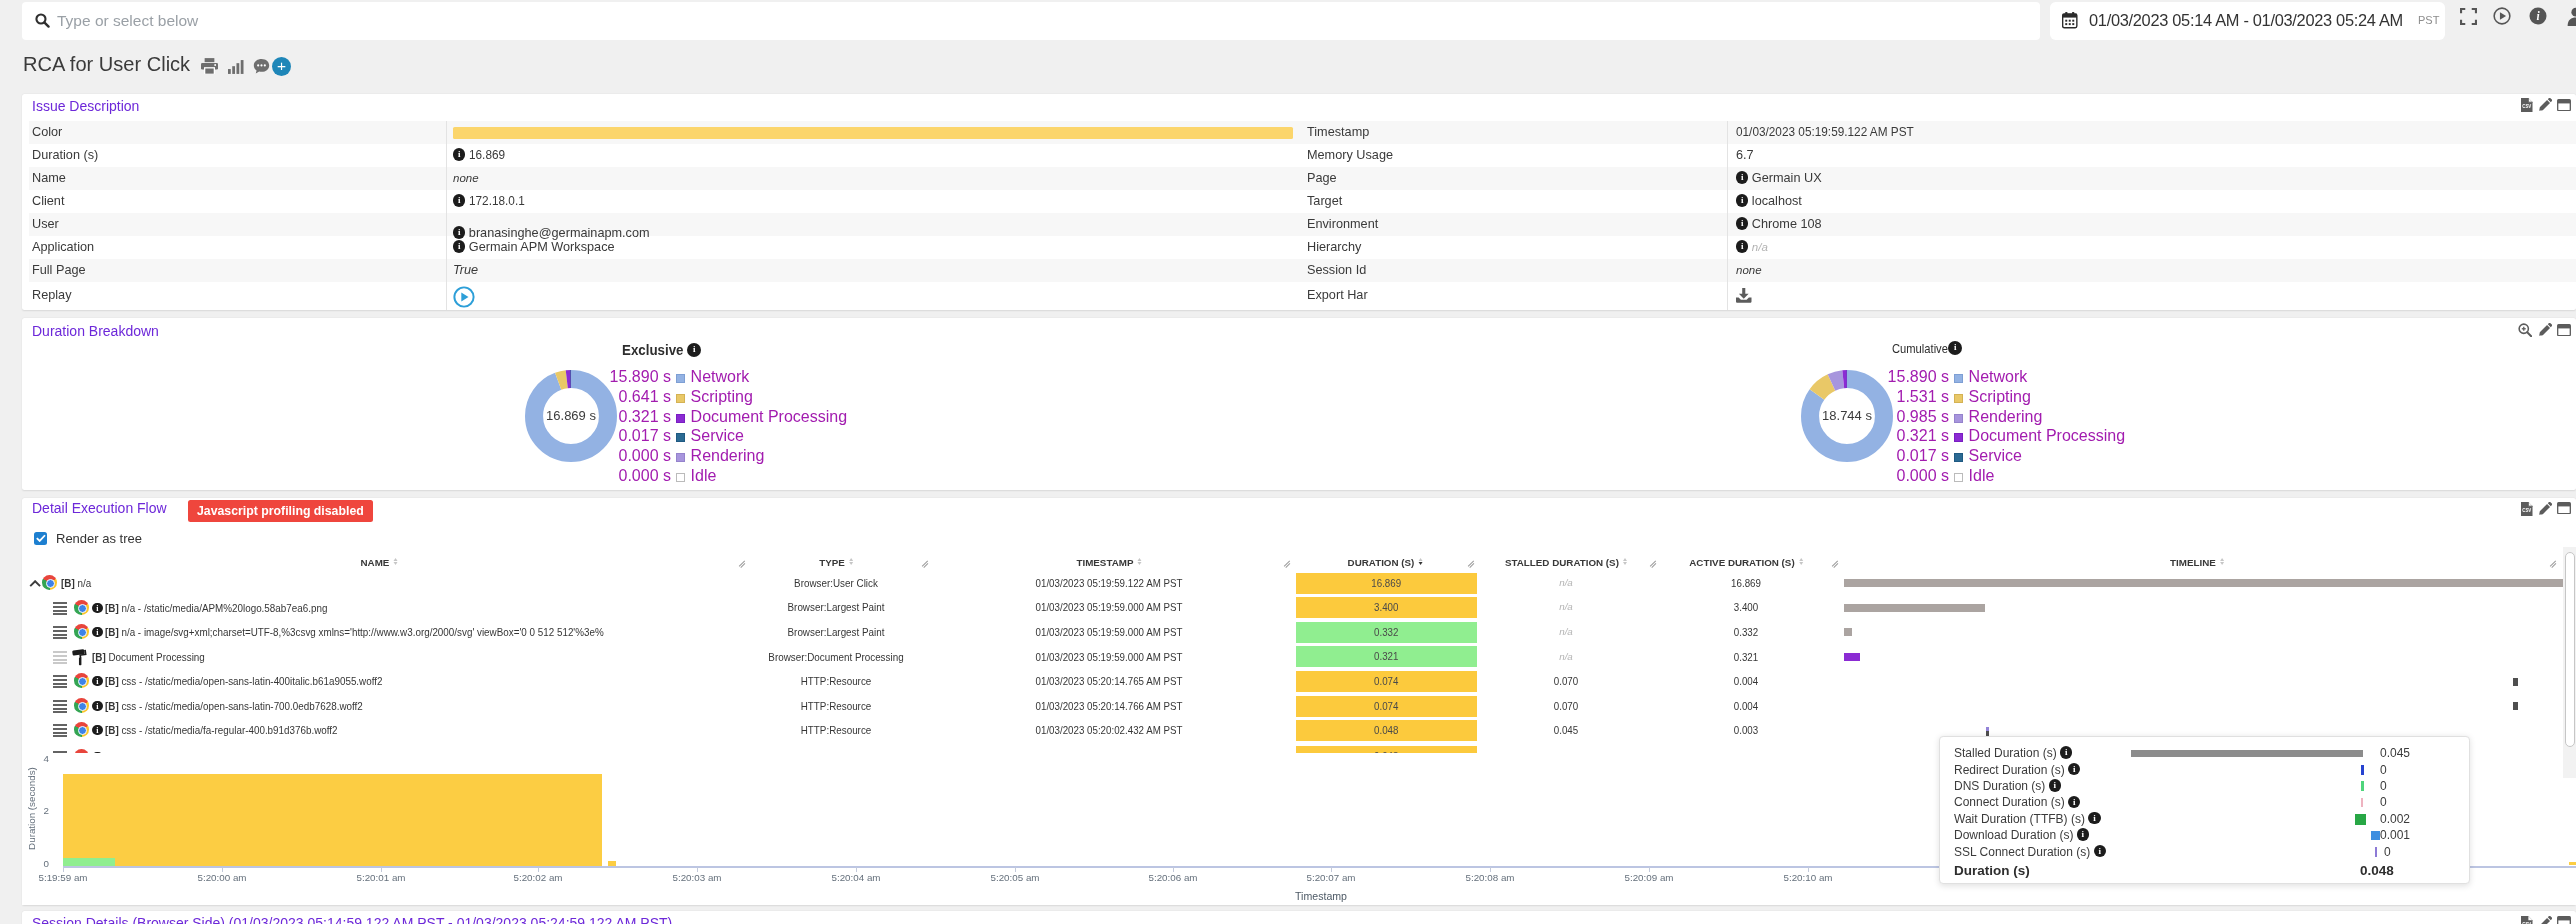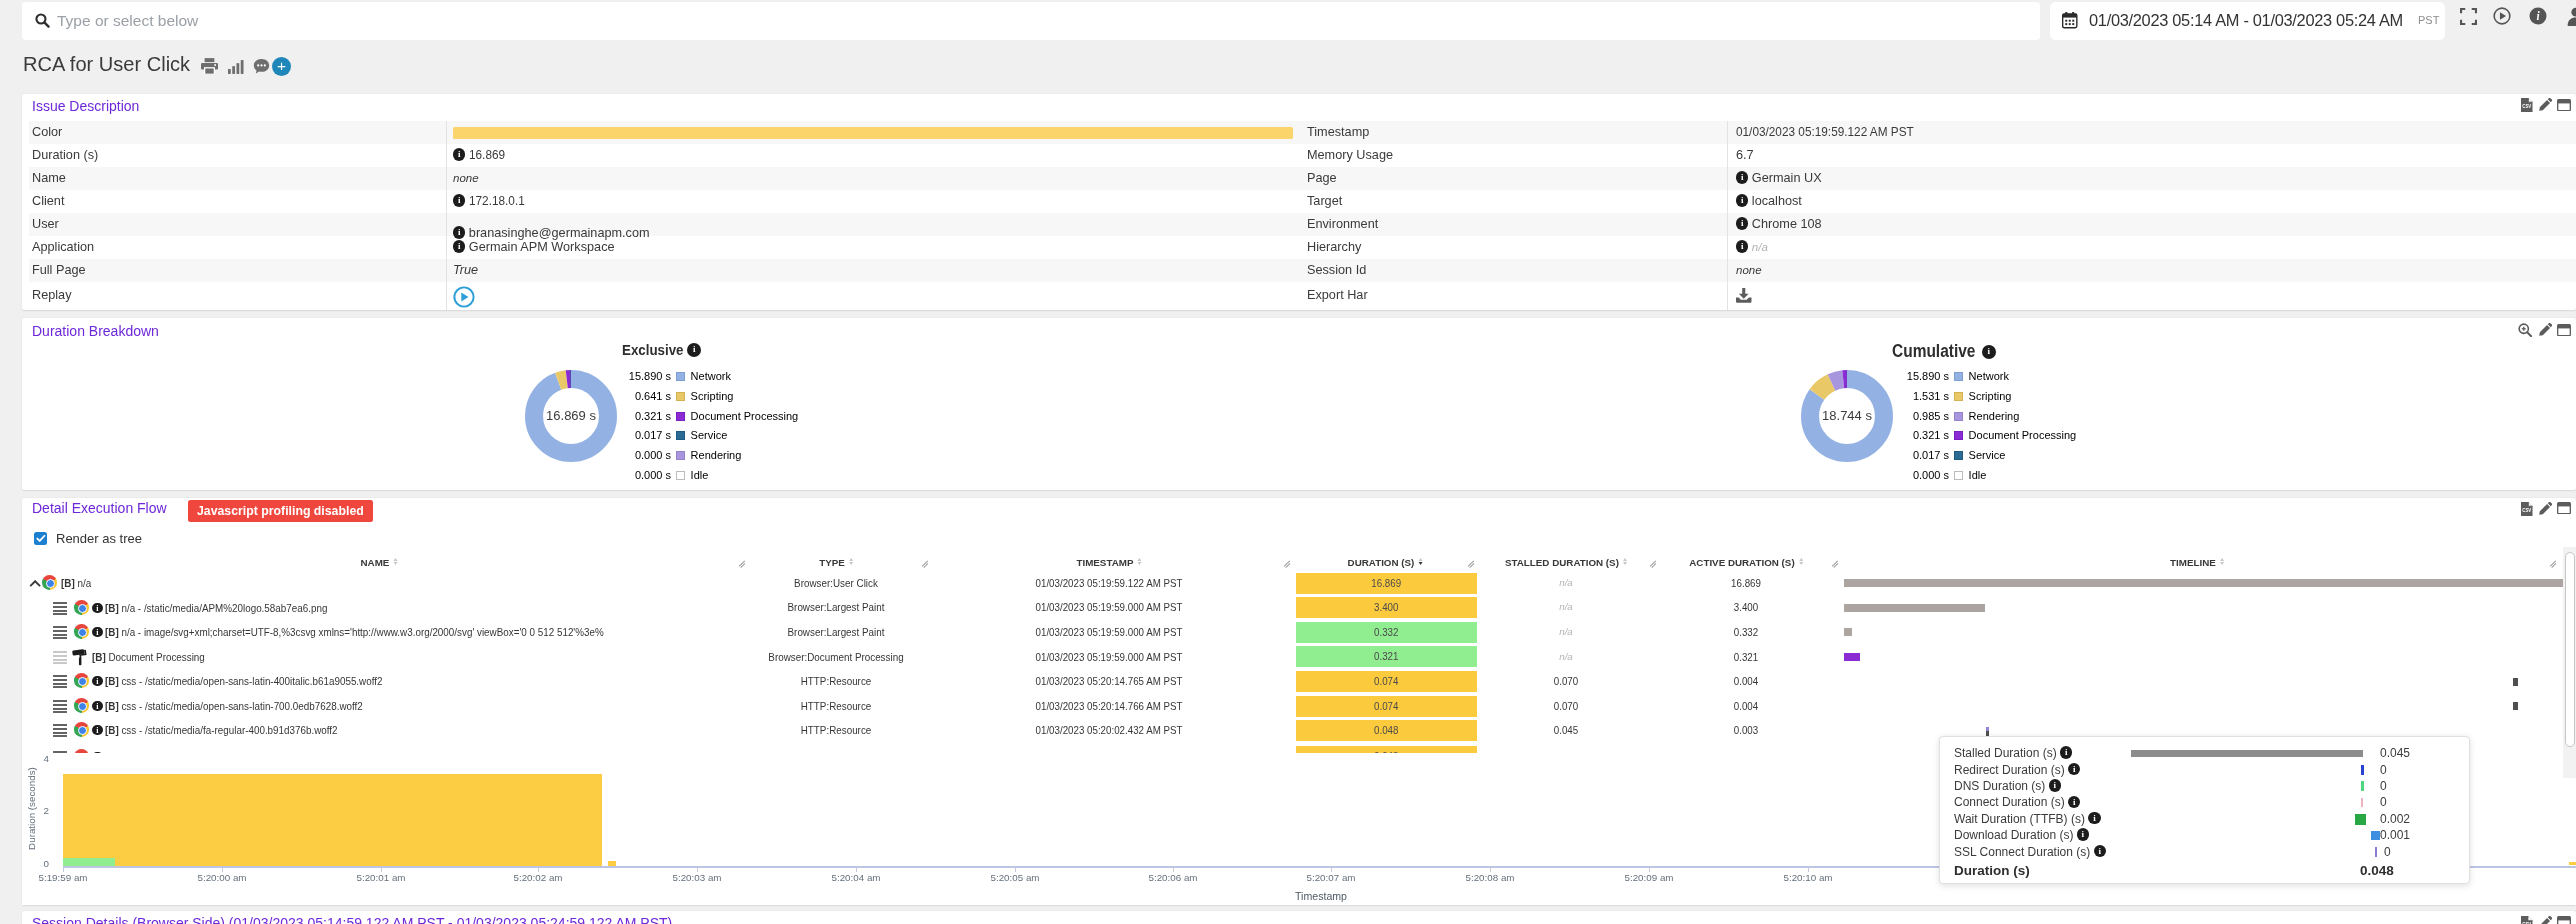--- a/index.html
+++ b/index.html
@@ -16,21 +16,21 @@
 .ham.lt{background:repeating-linear-gradient(to bottom,#c9c9c9 0 2.1px,rgba(0,0,0,0) 2.1px 3.8px)}
 .muted{color:#b3b3b3;font-style:italic}
 .cell{position:absolute;transform:translateX(-50%);white-space:nowrap}
 .srt{display:inline-block;vertical-align:0.8px;margin-left:4.1px}
 .srt b,.srt s{display:block;width:0;height:0;border-left:2.9px solid transparent;border-right:2.9px solid transparent}
 .srt b{border-bottom:3.3px solid #c6c6c6;margin-bottom:1.6px}
 .srt s{border-top:3.3px solid #c6c6c6}
 .hdl{position:absolute;width:9px;height:9px}
 .hdl:before{content:"";position:absolute;left:1.6px;top:1.6px;width:8.2px;height:1.3px;background:#9a9a9a;transform:rotate(-45deg)}
 .hdl:after{content:"";position:absolute;left:4.1px;top:4.1px;width:5.7px;height:1.3px;background:#9a9a9a;transform:rotate(-45deg)}
-.leg{position:absolute;height:19.6px;line-height:19.6px;font-size:11px;color:#000000;white-space:nowrap}
+.leg{position:absolute;height:19.6px;line-height:19.6px;font-size:16px;color:#a21caf;white-space:nowrap}
 .leg .v{display:inline-block;width:70px;text-align:right}
 .leg .sq{display:inline-block;width:9px;height:9px;margin:0 5.7px 0 4.9px;vertical-align:-0.8px}
 .trow{position:absolute;height:24.5px;line-height:24.5px;font-size:10.6px;color:#363636;white-space:nowrap}
 .dcell{position:absolute;width:181px;height:21px;line-height:21px;text-align:center;font-size:10.6px;color:#4a4a4a}
 .tlbar{position:absolute;height:8.2px}
 .ttrow{position:relative;height:16.4px;line-height:16.4px;font-size:12px;color:#3b3b3b;white-space:nowrap}
 .nfo.tn{width:10.6px;height:10.6px}
 .nfo.tn:after{font-size:8.2px;line-height:11px}
 .lbl1{height:23px;line-height:23px;font-size:12.7px;color:#3a3a3a;white-space:nowrap}
 .hdr{position:absolute;transform:translateX(-50%);font-size:9.8px;font-weight:bold;color:#383838;white-space:nowrap;line-height:11.5px}
@@ -207,21 +207,21 @@
 <svg class="a" style="left:1801px;top:370px" width="92" height="92" viewBox="0 0 112 112">
       <g transform="rotate(-90 56 56)" fill="none" stroke-width="22">
         <circle cx="56" cy="56" r="45" stroke="#93b2e3" stroke-dasharray="239.69 282.74"></circle>
         <circle cx="56" cy="56" r="45" stroke="#e9c867" stroke-dasharray="23.09 282.74" stroke-dashoffset="-239.69"></circle>
         <circle cx="56" cy="56" r="45" stroke="#a795dd" stroke-dasharray="14.86 282.74" stroke-dashoffset="-262.78"></circle>
         <circle cx="56" cy="56" r="45" stroke="#8b2bd3" stroke-dasharray="4.84 282.74" stroke-dashoffset="-277.64"></circle>
         <circle cx="56" cy="56" r="45" stroke="#2b6a93" stroke-dasharray="1.1 282.74" stroke-dashoffset="-282.1"></circle>
       </g>
     </svg>
 <div class="a" style="left:1801px;top:370px;width:92px;height:92px;line-height:92px;text-align:center;font-size:13px;color:#3c3c3c">18.744 s</div>
-<div class="a" style="left:1892px;top:341px;font-size:18px;font-weight:bold;color:#2e2e2e"><span style="display:inline-block;transform:scaleX(0.86);transform-origin:0 50%;margin-right:-12.3px">Cumulative</span> <i class="nfo" style="width:14px;height:14px;vertical-align:-2px"></i></div>
+<div class="a" style="left:1892px;top:341px;font-size:13px;font-weight:normal;color:#2e2e2e"><span style="display:inline-block;transform:scaleX(0.86);transform-origin:0 50%;margin-right:-12.3px">Cumulative</span> <i class="nfo" style="width:14px;height:14px;vertical-align:-2px"></i></div>
 <div class="leg" style="left:1879px;top:367px"><span class="v">15.890 s</span><span class="sq" style="background:#93b2e3;border:0.8px solid #7e9fd4"></span>Network</div>
 <div class="leg" style="left:1879px;top:387px"><span class="v">1.531 s</span><span class="sq" style="background:#e9c867;border:0.8px solid #d4b254"></span>Scripting</div>
 <div class="leg" style="left:1879px;top:407px"><span class="v">0.985 s</span><span class="sq" style="background:#a795dd;border:0.8px solid #9583cc"></span>Rendering</div>
 <div class="leg" style="left:1879px;top:426px"><span class="v">0.321 s</span><span class="sq" style="background:#8b2bd3;border:0.8px solid #7a1ec2"></span>Document Processing</div>
 <div class="leg" style="left:1879px;top:446px"><span class="v">0.017 s</span><span class="sq" style="background:#2b6a93;border:0.8px solid #1f5a82"></span>Service</div>
 <div class="leg" style="left:1879px;top:466px"><span class="v">0.000 s</span><span class="sq" style="background:#fff;border:0.8px solid #bbb"></span>Idle</div>
 
 <div class="panel" id="p3" style="left:22px;top:498px;width:2554px;height:407px"></div>
 <div class="ptitle" style="left:32px;top:500px">Detail Execution Flow</div>
 <div class="a" style="left:188px;top:500px;height:22px;line-height:22px;padding:0 9px;background:#ef463d;border-radius:2.5px;color:#fff;font-size:12.3px;font-weight:bold">Javascript profiling disabled</div>

